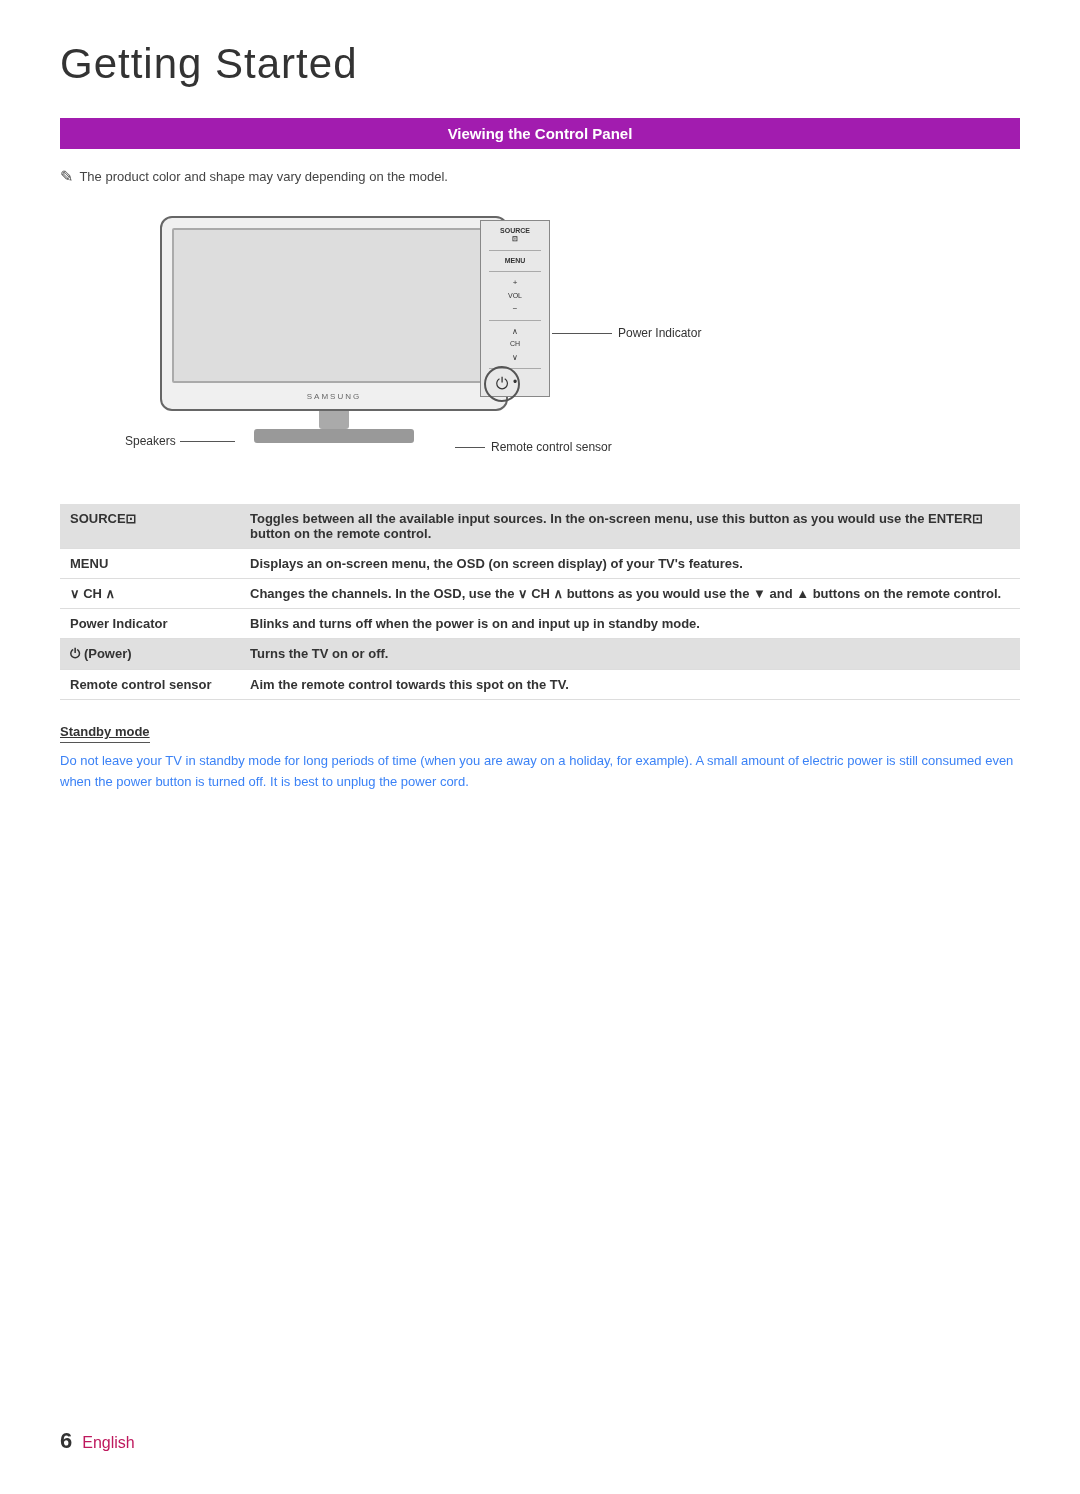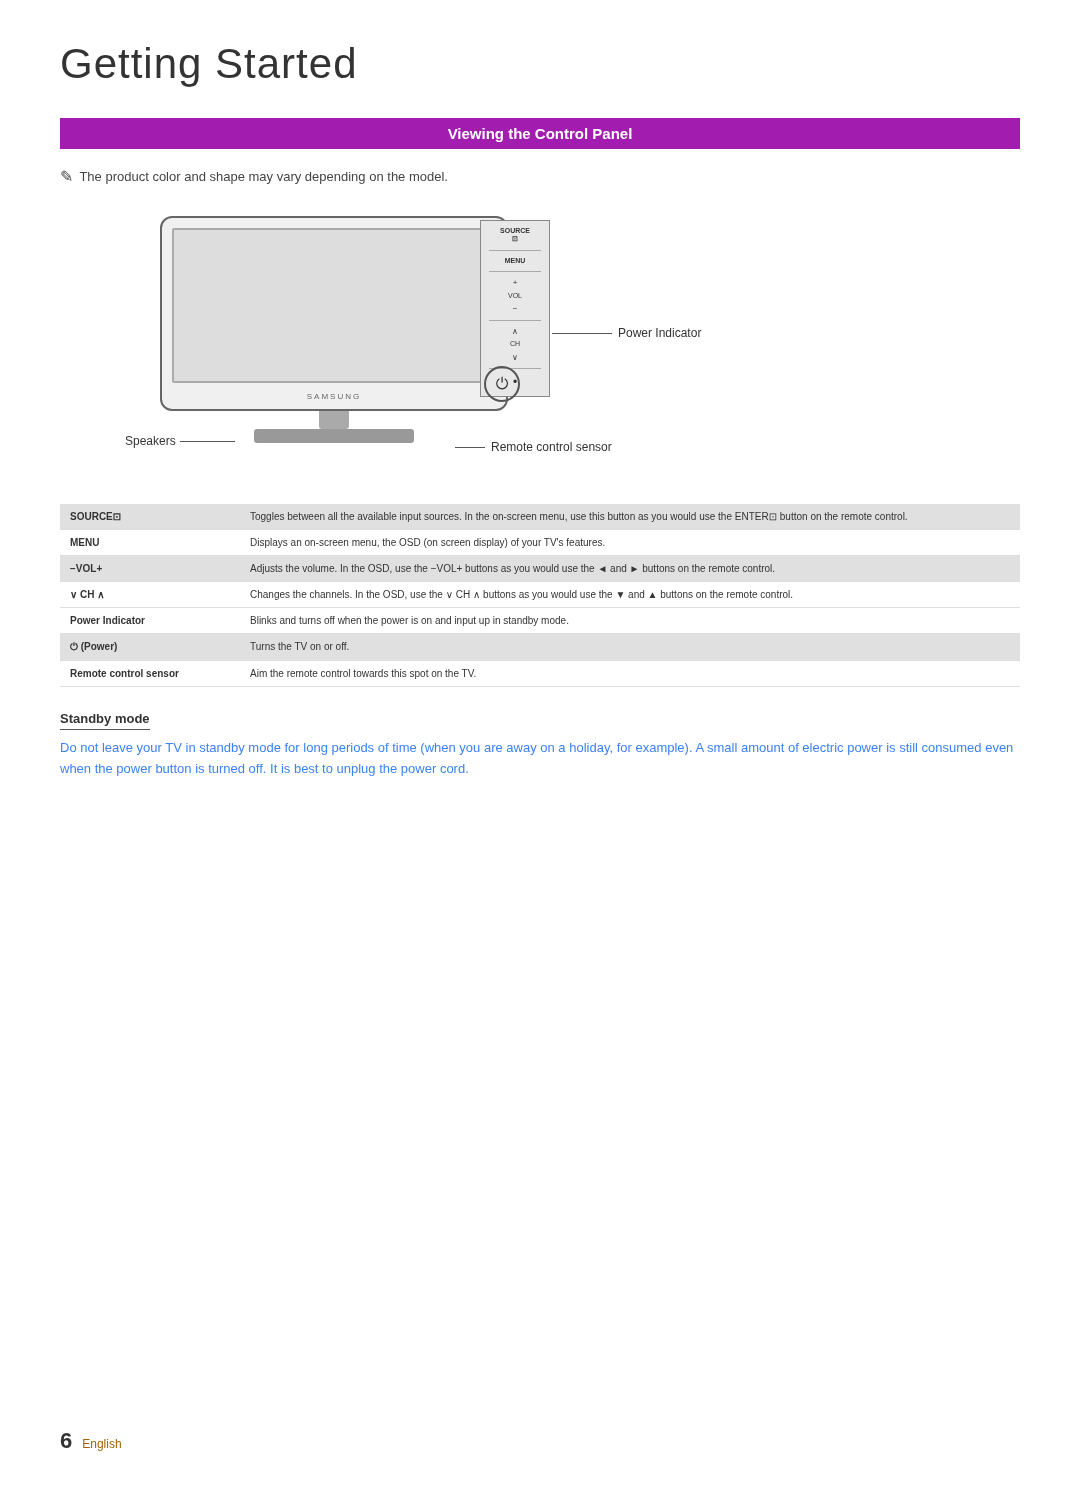--- a/index.html
+++ b/index.html
@@ -211,30 +211,31 @@
       width: 30px;
       height: 1px;
       background: #555;
     }
 
     
     .features-table {
       width: 100%;
       border-collapse: collapse;
       margin-bottom: 22px;
-      font-size: 10px;
+      font-size: 13px;
     }
 
     .features-table tr {
       border-bottom: 1px solid #ddd;
     }
 
     .features-table td {
       padding: 7px 10px;
       vertical-align: top;
+      font-weight: bold;
     }
 
     .features-table td:first-child {
       width: 180px;
       font-weight: bold;
       color: #333;
     }
 
     .features-table tr.shaded td {
       background: #e0e0e0;
@@ -248,20 +249,21 @@
       margin-top: 10px;
     }
 
     .standby-title {
       font-size: 13px;
       font-weight: bold;
       border-bottom: 1px solid #555;
       padding-bottom: 3px;
       margin-bottom: 8px;
       display: inline-block;
+      text-decoration: underline;
     }
 
     .standby-text {
       font-size: 13px;
       color: #3b82f6;
       line-height: 1.6;
     }
 
     .page-number-area {
       position: absolute;
@@ -272,22 +274,22 @@
       gap: 10px;
     }
 
     .page-num {
       font-size: 22px;
       font-weight: bold;
       color: #333;
     }
 
     .page-lang {
-      font-size: 12px;
-      color: #a16207;
+      font-size: 16px;
+      color: #be185d;
     }
 
     .cp-separator {
       width: 100%;
       height: 1px;
       background: #aaa;
       margin: 2px 0;
     }
   </style>
 </head>
@@ -355,24 +357,20 @@
 <table class="features-table">
   <tbody id="features-tbody">
   <tr class="shaded">
         <td>SOURCE⊡</td>
         <td>Toggles between all the available input sources. In the on-screen menu, use this button as you would use the ENTER⊡ button on the remote control.</td>
       </tr>
       <tr class="white">
         <td>MENU</td>
         <td>Displays an on-screen menu, the OSD (on screen display) of your TV's features.</td>
       </tr>
-      <tr class="shaded">
-        <td>−VOL+</td>
-        <td>Adjusts the volume. In the OSD, use the −VOL+ buttons as you would use the ◄ and ► buttons on the remote control.</td>
-      </tr>
       <tr class="white">
         <td>∨ CH ∧</td>
         <td>Changes the channels. In the OSD, use the ∨ CH ∧ buttons as you would use the ▼ and ▲ buttons on the remote control.</td>
       </tr>
       <tr class="white">
         <td>Power Indicator</td>
         <td>Blinks and turns off when the power is on and input up in standby mode.</td>
       </tr>
       <tr class="shaded">
         <td>⏻ (Power)</td>

